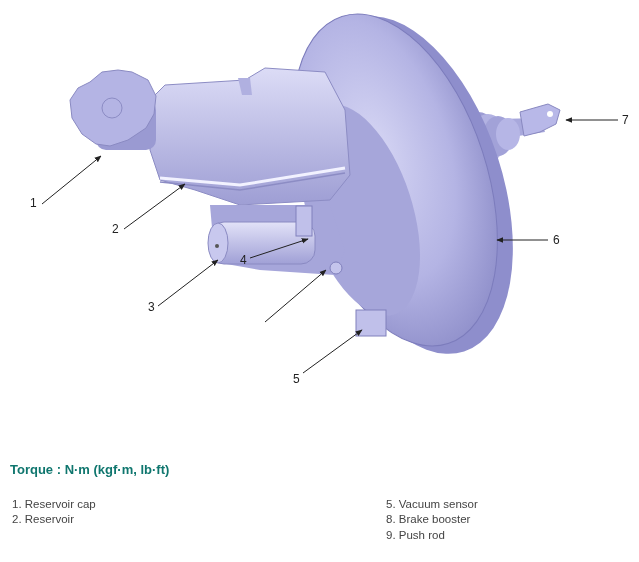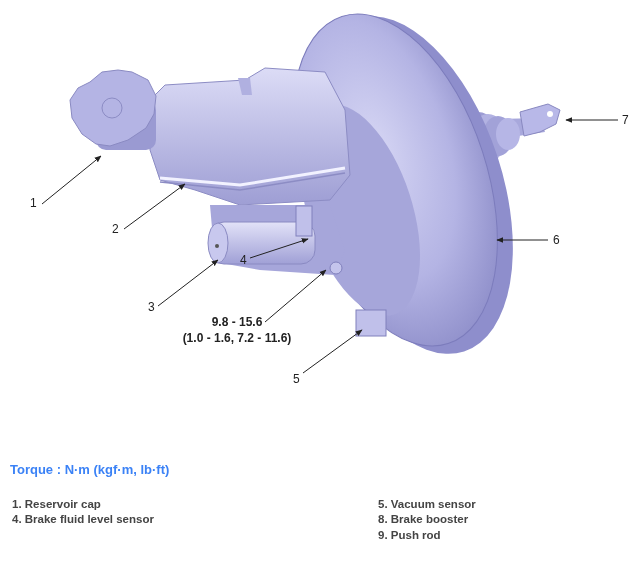--- a/index.html
+++ b/index.html
@@ -1,22 +1,22 @@
 <!DOCTYPE html>
 <html><head>
   <meta charset="utf-8">
   <style>
     html, body { margin: 0; padding: 0; background: #ffffff; }
     body { width: 639px; height: 562px; position: relative; overflow: hidden; font-family: "Liberation Sans", sans-serif; }
     #figure { position: absolute; left: 0; top: 0; width: 639px; height: 440px; }
     .callout { position: absolute; font-size: 12px; color: #222; font-family: "Liberation Sans", sans-serif; }
     .torque-note { position: absolute; font-size: 12px; font-weight: bold; color: #222; text-align: center; line-height: 16px; }
-    .torque-title { position: absolute; left: 10px; top: 462px; font-size: 13px; font-weight: bold; color: #3b82f6; }
+    .torque-title { position: absolute; left: 10px; top: 462px; font-size: 13px; font-weight: bold; color: #0f766e; }
     .legend-col { position: absolute; top: 497px; font-size: 11.5px; color: #444; line-height: 15.3px; }
-    .legend-col div { white-space: nowrap; font-weight: bold; }
+    .legend-col div { white-space: nowrap; }
   </style>
 </head>
 <body>
 
 <div id="figure">
   <svg width="639" height="440" viewBox="0 0 639 440">
     <defs>
       <radialGradient id="boosterGrad" cx="0.45" cy="0.4" r="0.65">
         <stop offset="0" stop-color="#d6d6f4"></stop>
         <stop offset="0.6" stop-color="#b4b4e4"></stop>
@@ -95,30 +95,26 @@
   </svg>
 
   <span class="callout" style="left:30px; top:196px;">1</span>
   <span class="callout" style="left:112px; top:222px;">2</span>
   <span class="callout" style="left:148px; top:300px;">3</span>
   <span class="callout" style="left:240px; top:253px;">4</span>
   <span class="callout" style="left:293px; top:372px;">5</span>
   <span class="callout" style="left:553px; top:233px;">6</span>
   <span class="callout" style="left:622px; top:113px;">7</span>
 
-  <div class="torque-note" style="left:172px; top:314px; width:130px;">
-    <div>9.8 - 15.6</div>
-    <div>(1.0 - 1.6, 7.2 - 11.6)</div>
-  </div>
 </div>
 
 <div class="torque-title">Torque : N·m (kgf·m, lb·ft)</div>
 
 <div class="legend-col" style="left:12px;">
   <div>1. Reservoir cap</div>
-  <div>4. Brake fluid level sensor</div>
+  <div>2. Reservoir</div>
 </div>
 
-<div class="legend-col" style="left:378px;">
+<div class="legend-col" style="left:386px;">
   <div>5. Vacuum sensor</div>
   <div>8. Brake booster</div>
   <div>9. Push rod</div>
 </div>
 
 </body></html>

